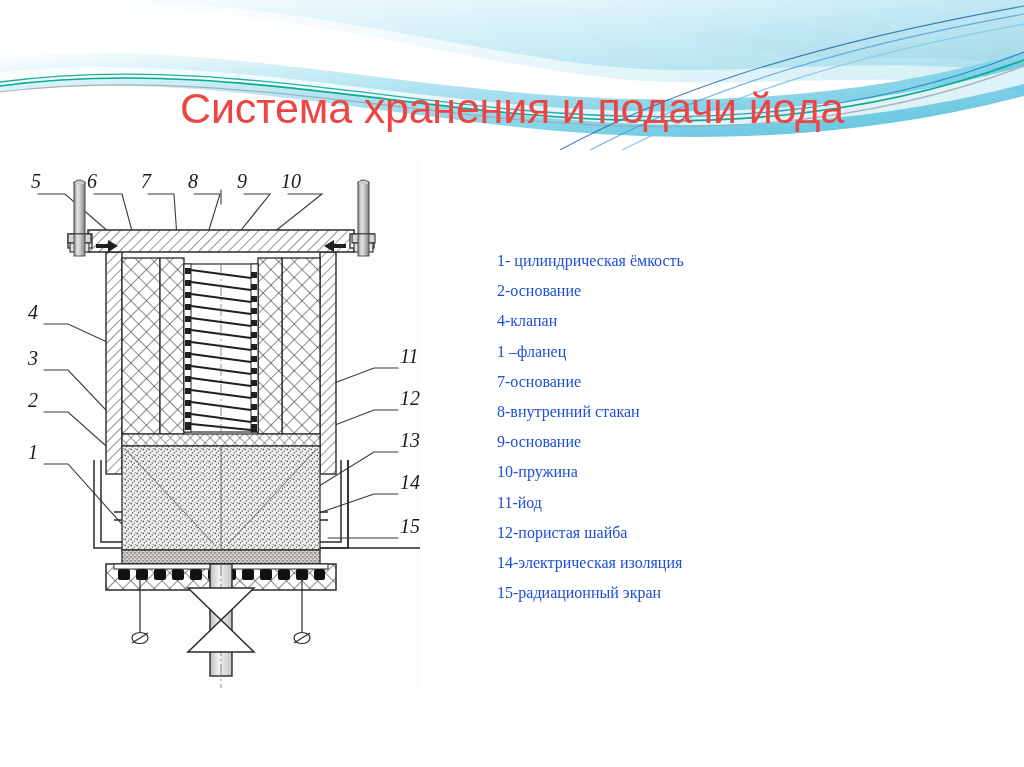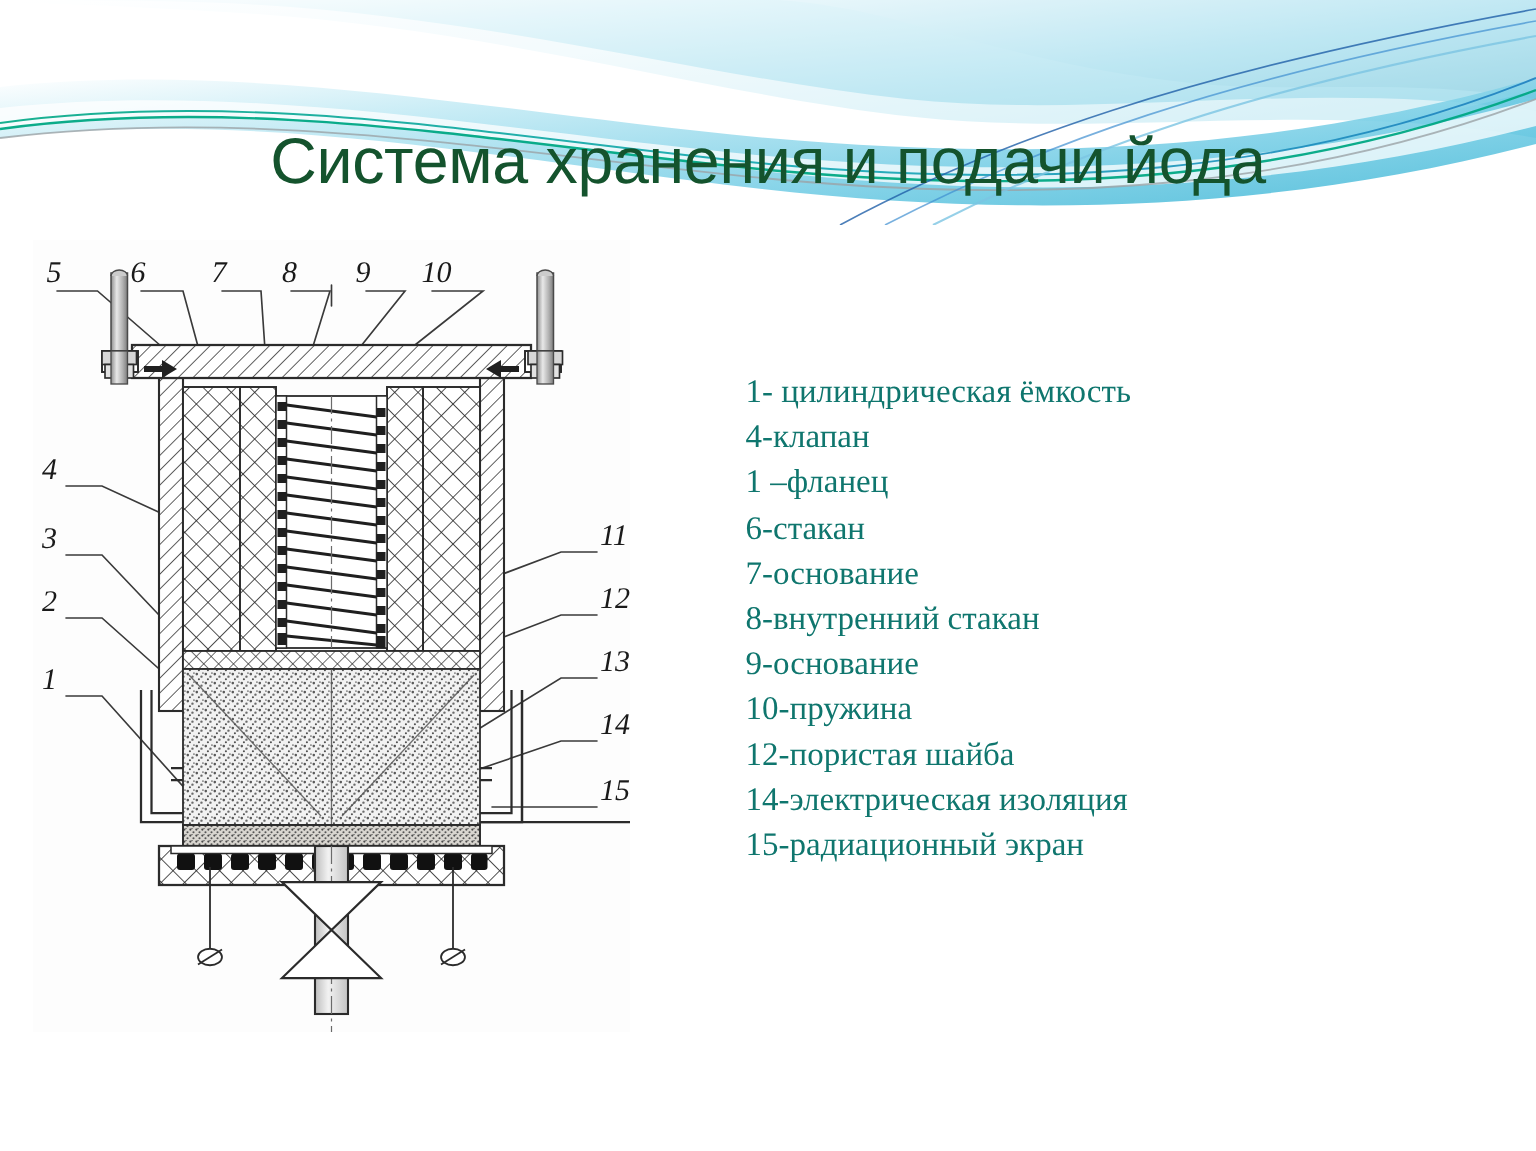--- a/index.html
+++ b/index.html
@@ -34,21 +34,21 @@
   #title {
     position: absolute;
     left: 0;
     top: 82px;
     width: 1024px;
     text-align: center;
     font-family: "Liberation Sans", sans-serif;
     font-size: 43px;
     line-height: 52px;
     letter-spacing: -0.2px;
-    color: #14532d;
+    color: #ef4444;
     white-space: nowrap;
   }
   
   #diagram-panel {
     position: absolute;
     left: 22px;
     top: 160px;
     width: 398px;
     height: 528px;
     background: #fdfdfd;
@@ -59,23 +59,23 @@
   }
   
   #legend {
     position: absolute;
     left: 497px;
     top: 246px;
     width: 460px;
   }
   .legend-item {
     font-family: "Liberation Serif", serif;
-    font-size: 22px;
+    font-size: 16px;
     line-height: 30.2px;
-    color: #0f766e;
+    color: #1d4ed8;
     white-space: nowrap;
   }
 </style>
 </head>
 <body>
 
 <div id="slide">
 
   <svg id="header-deco" width="1024" height="150" viewBox="0 0 1024 150">
     <defs>
@@ -362,25 +362,26 @@
         <text x="378" y="245">12</text>
         <text x="378" y="287">13</text>
         <text x="378" y="329">14</text>
         <text x="378" y="373">15</text>
       </g>
     </svg>
   </div>
 
   <div id="legend">
     <div class="legend-item">1- цилиндрическая ёмкость</div>
+    <div class="legend-item">2-основание</div>
     <div class="legend-item">4-клапан</div>
     <div class="legend-item">1 –фланец</div>
-    <div class="legend-item">6-стакан</div>
     <div class="legend-item">7-основание</div>
     <div class="legend-item">8-внутренний стакан</div>
     <div class="legend-item">9-основание</div>
     <div class="legend-item">10-пружина</div>
+    <div class="legend-item">11-йод</div>
     <div class="legend-item">12-пористая шайба</div>
     <div class="legend-item">14-электрическая изоляция</div>
     <div class="legend-item">15-радиационный экран</div>
   </div>
 
 </div>
 
 </body></html>

